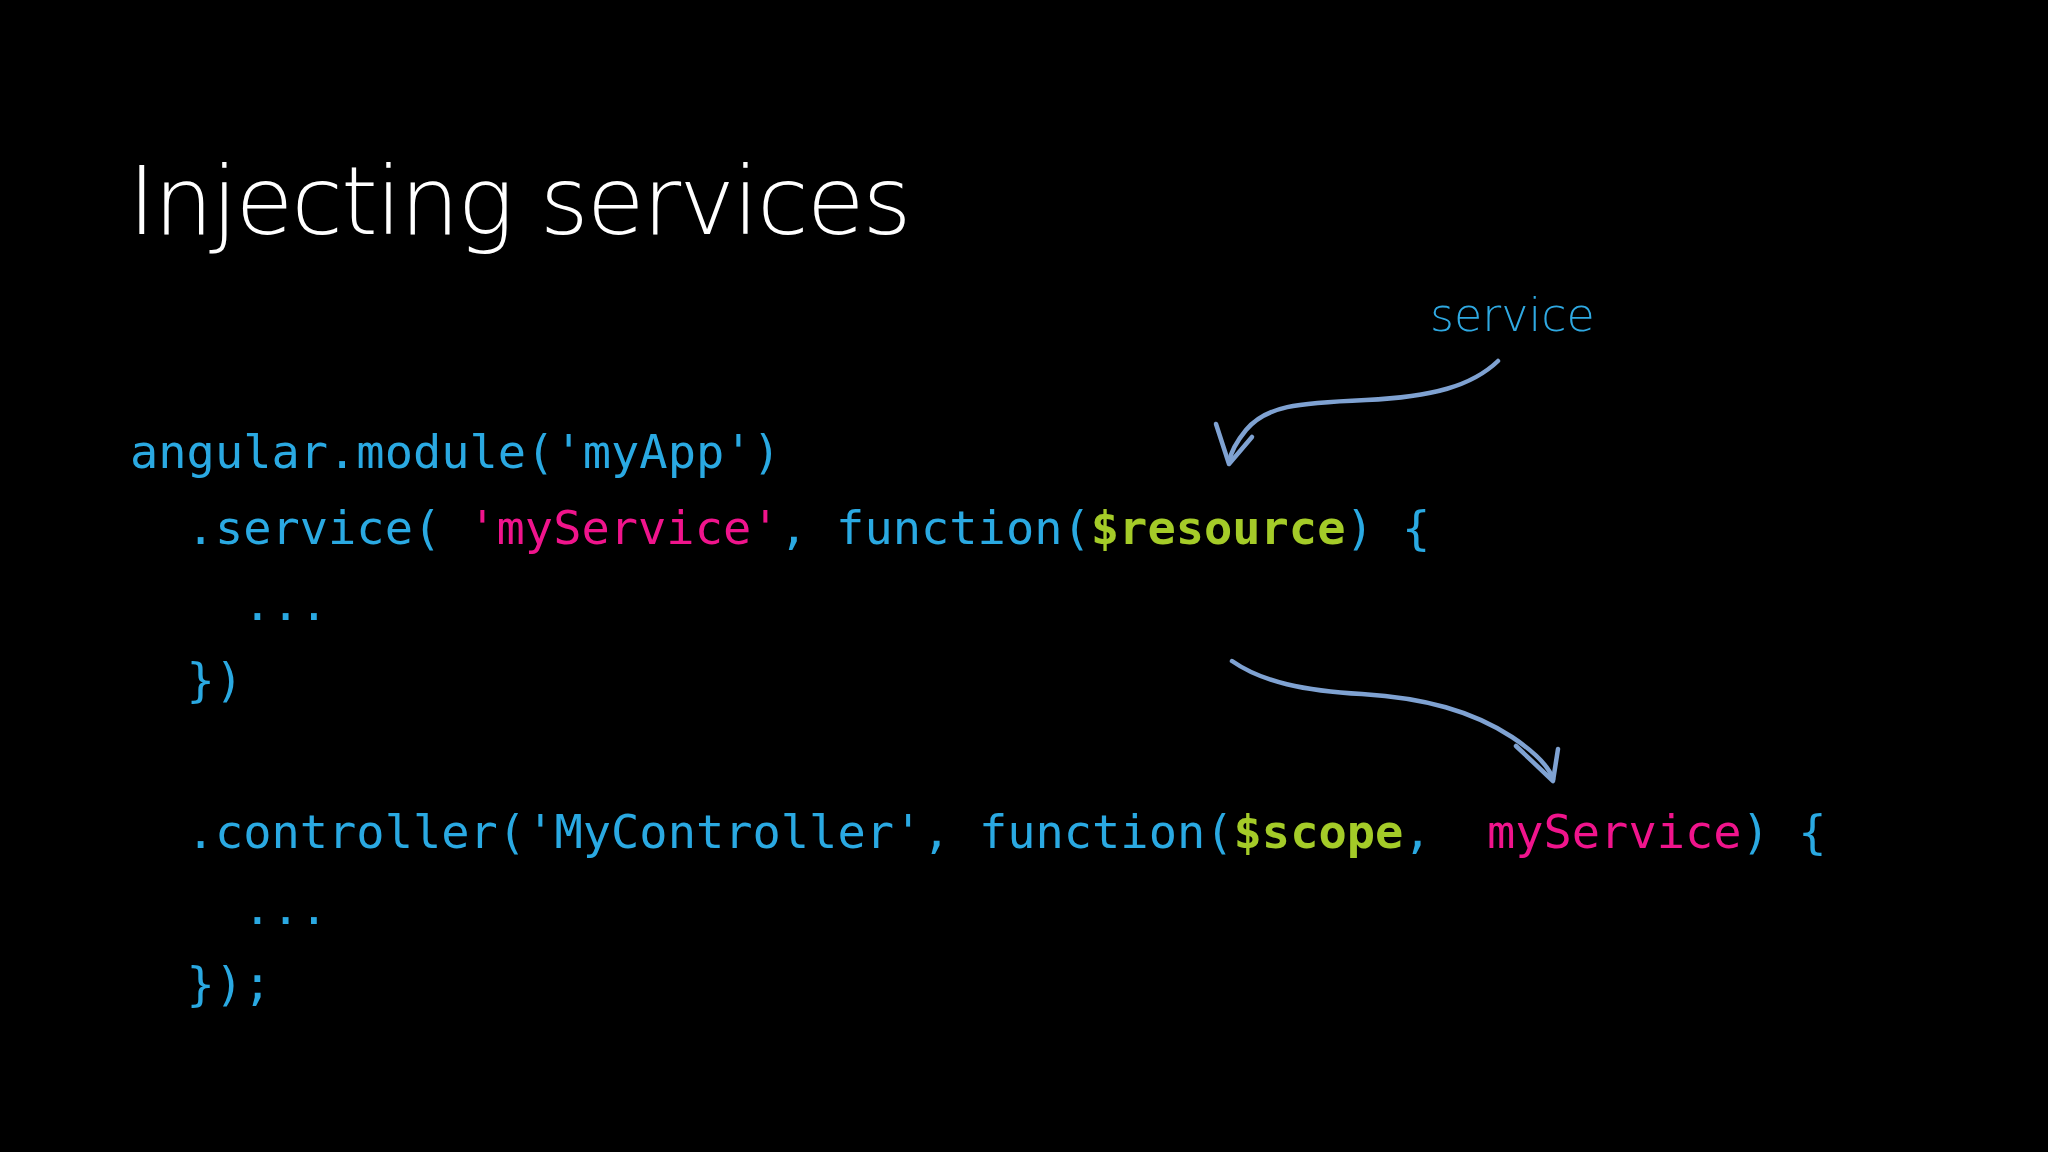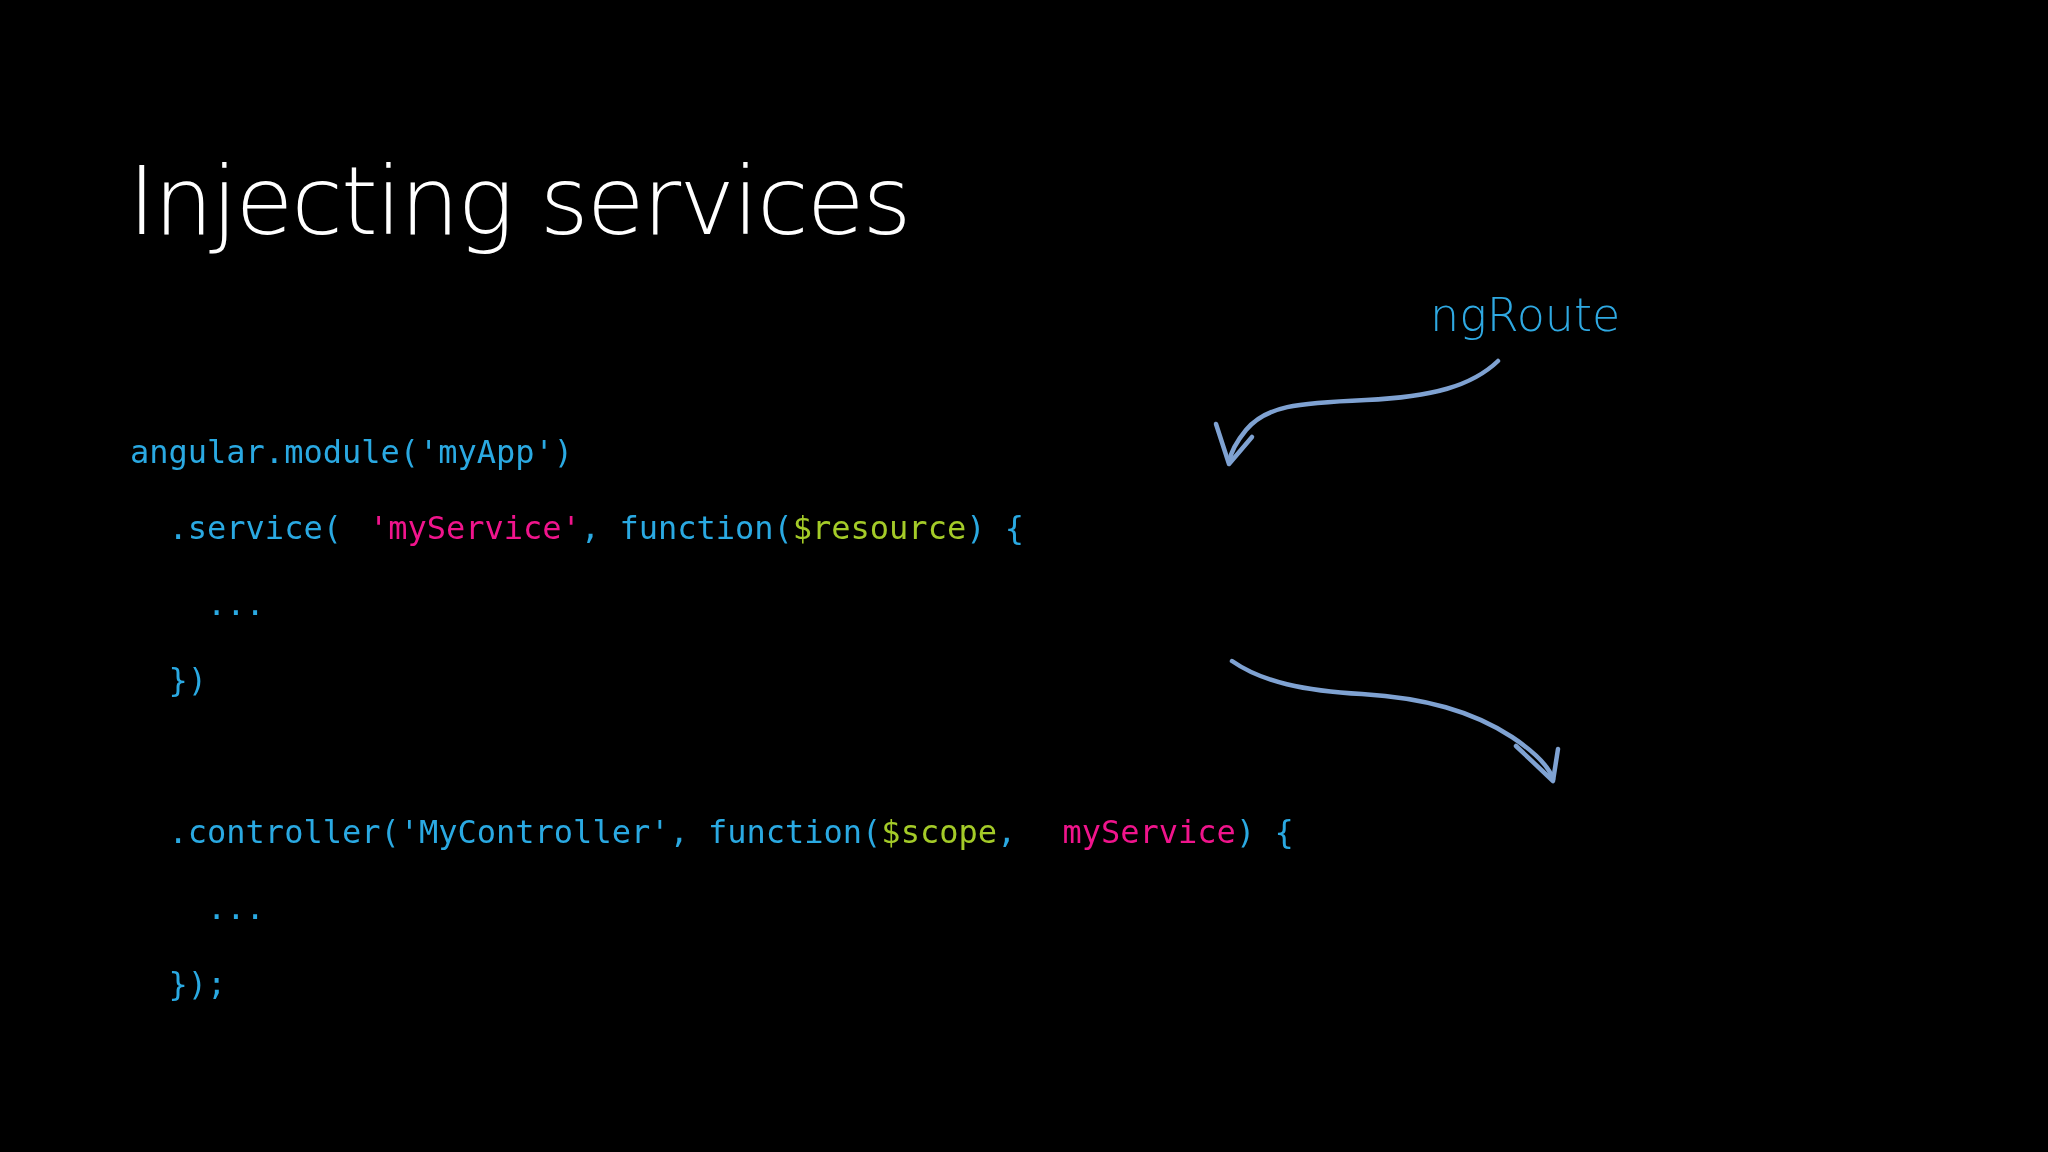--- a/index.html
+++ b/index.html
@@ -38,43 +38,43 @@
     font-size: 46px;
     line-height: 62px;
     color: var(--callout, #2fa9e2);
     white-space: nowrap;
   }
   .code-block {
     position: absolute;
     left: 130px;
     top: 414px;
     font-family: "DejaVu Sans Mono", "Liberation Mono", monospace;
-    font-size: 32px;
+    font-size: 47px;
     line-height: 76px;
     white-space: pre;
   }
   .code-line { white-space: pre; }
   .tok-blue  { color: var(--code-default, #2aa9e2); }
   .tok-pink  { color: var(--code-highlight-pink, #f0148c); margin-left: 27px; }
-  .tok-green { color: var(--code-highlight-green, #a4cb28); }
+  .tok-green { color: var(--code-highlight-green, #a4cb28); font-weight: bold; }
   .arrow-layer {
     position: absolute;
     left: 0;
     top: 0;
     width: 2048px;
     height: 1152px;
     pointer-events: none;
   }
 </style>
 </head>
 <body style="--background: #000000; --title: #ffffff; --callout: #2fa9e2; --code-default: #2aa9e2; --code-highlight-pink: #f0148c; --code-highlight-green: #a4cb28; --arrow: #7fa2d2;">
 
 <h1 class="slide-title">Injecting services</h1>
 
-<div class="callout-label">ngRoute</div>
+<div class="callout-label">service</div>
 
 <svg class="arrow-layer" viewBox="0 0 2048 1152" xmlns="http://www.w3.org/2000/svg">
   <g fill="none" stroke="var(--arrow, #7fa2d2)" stroke-width="4.5" stroke-linecap="round" stroke-linejoin="round">
     <path d="M 1498 361 C 1472 386, 1432 397, 1366 400 C 1296 403, 1266 406, 1246 430 C 1237 441, 1231 451, 1229 462"></path>
     <path d="M 1216 424 L 1229 464 L 1252 437"></path>
   </g>
   <g fill="none" stroke="var(--arrow, #7fa2d2)" stroke-width="4.5" stroke-linecap="round" stroke-linejoin="round">
     <path d="M 1232 661 C 1262 682, 1305 691, 1362 694 C 1425 698, 1472 711, 1512 737 C 1536 753, 1549 767, 1553 779"></path>
     <path d="M 1516 746 L 1553 781 L 1558 749"></path>
   </g>

